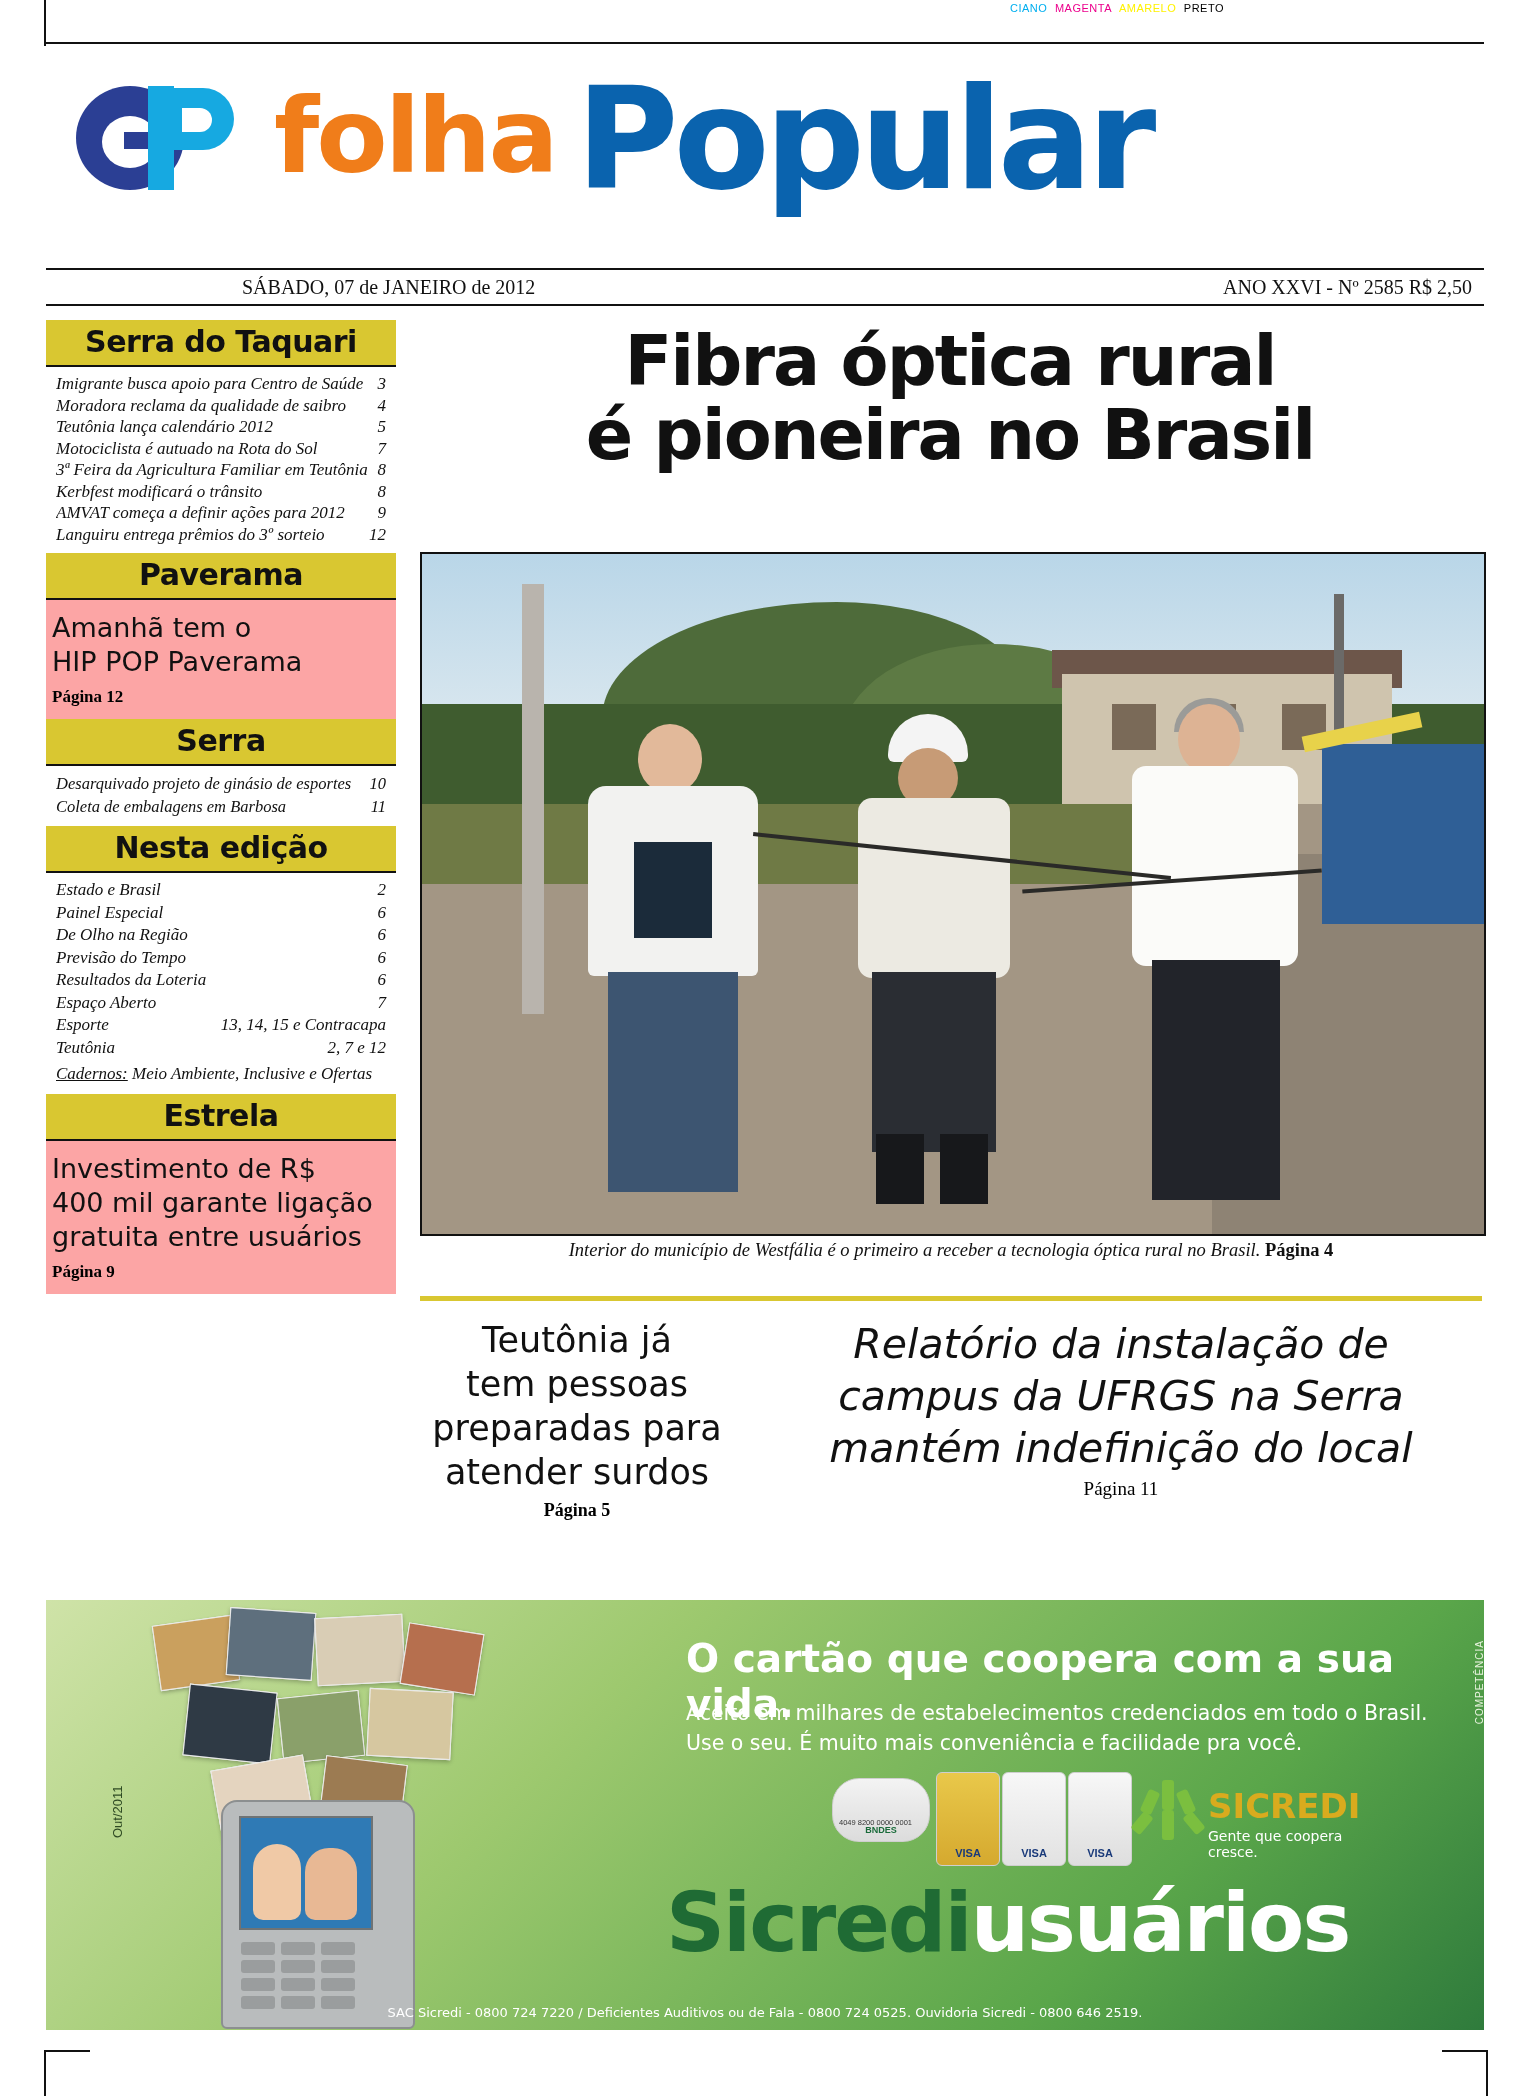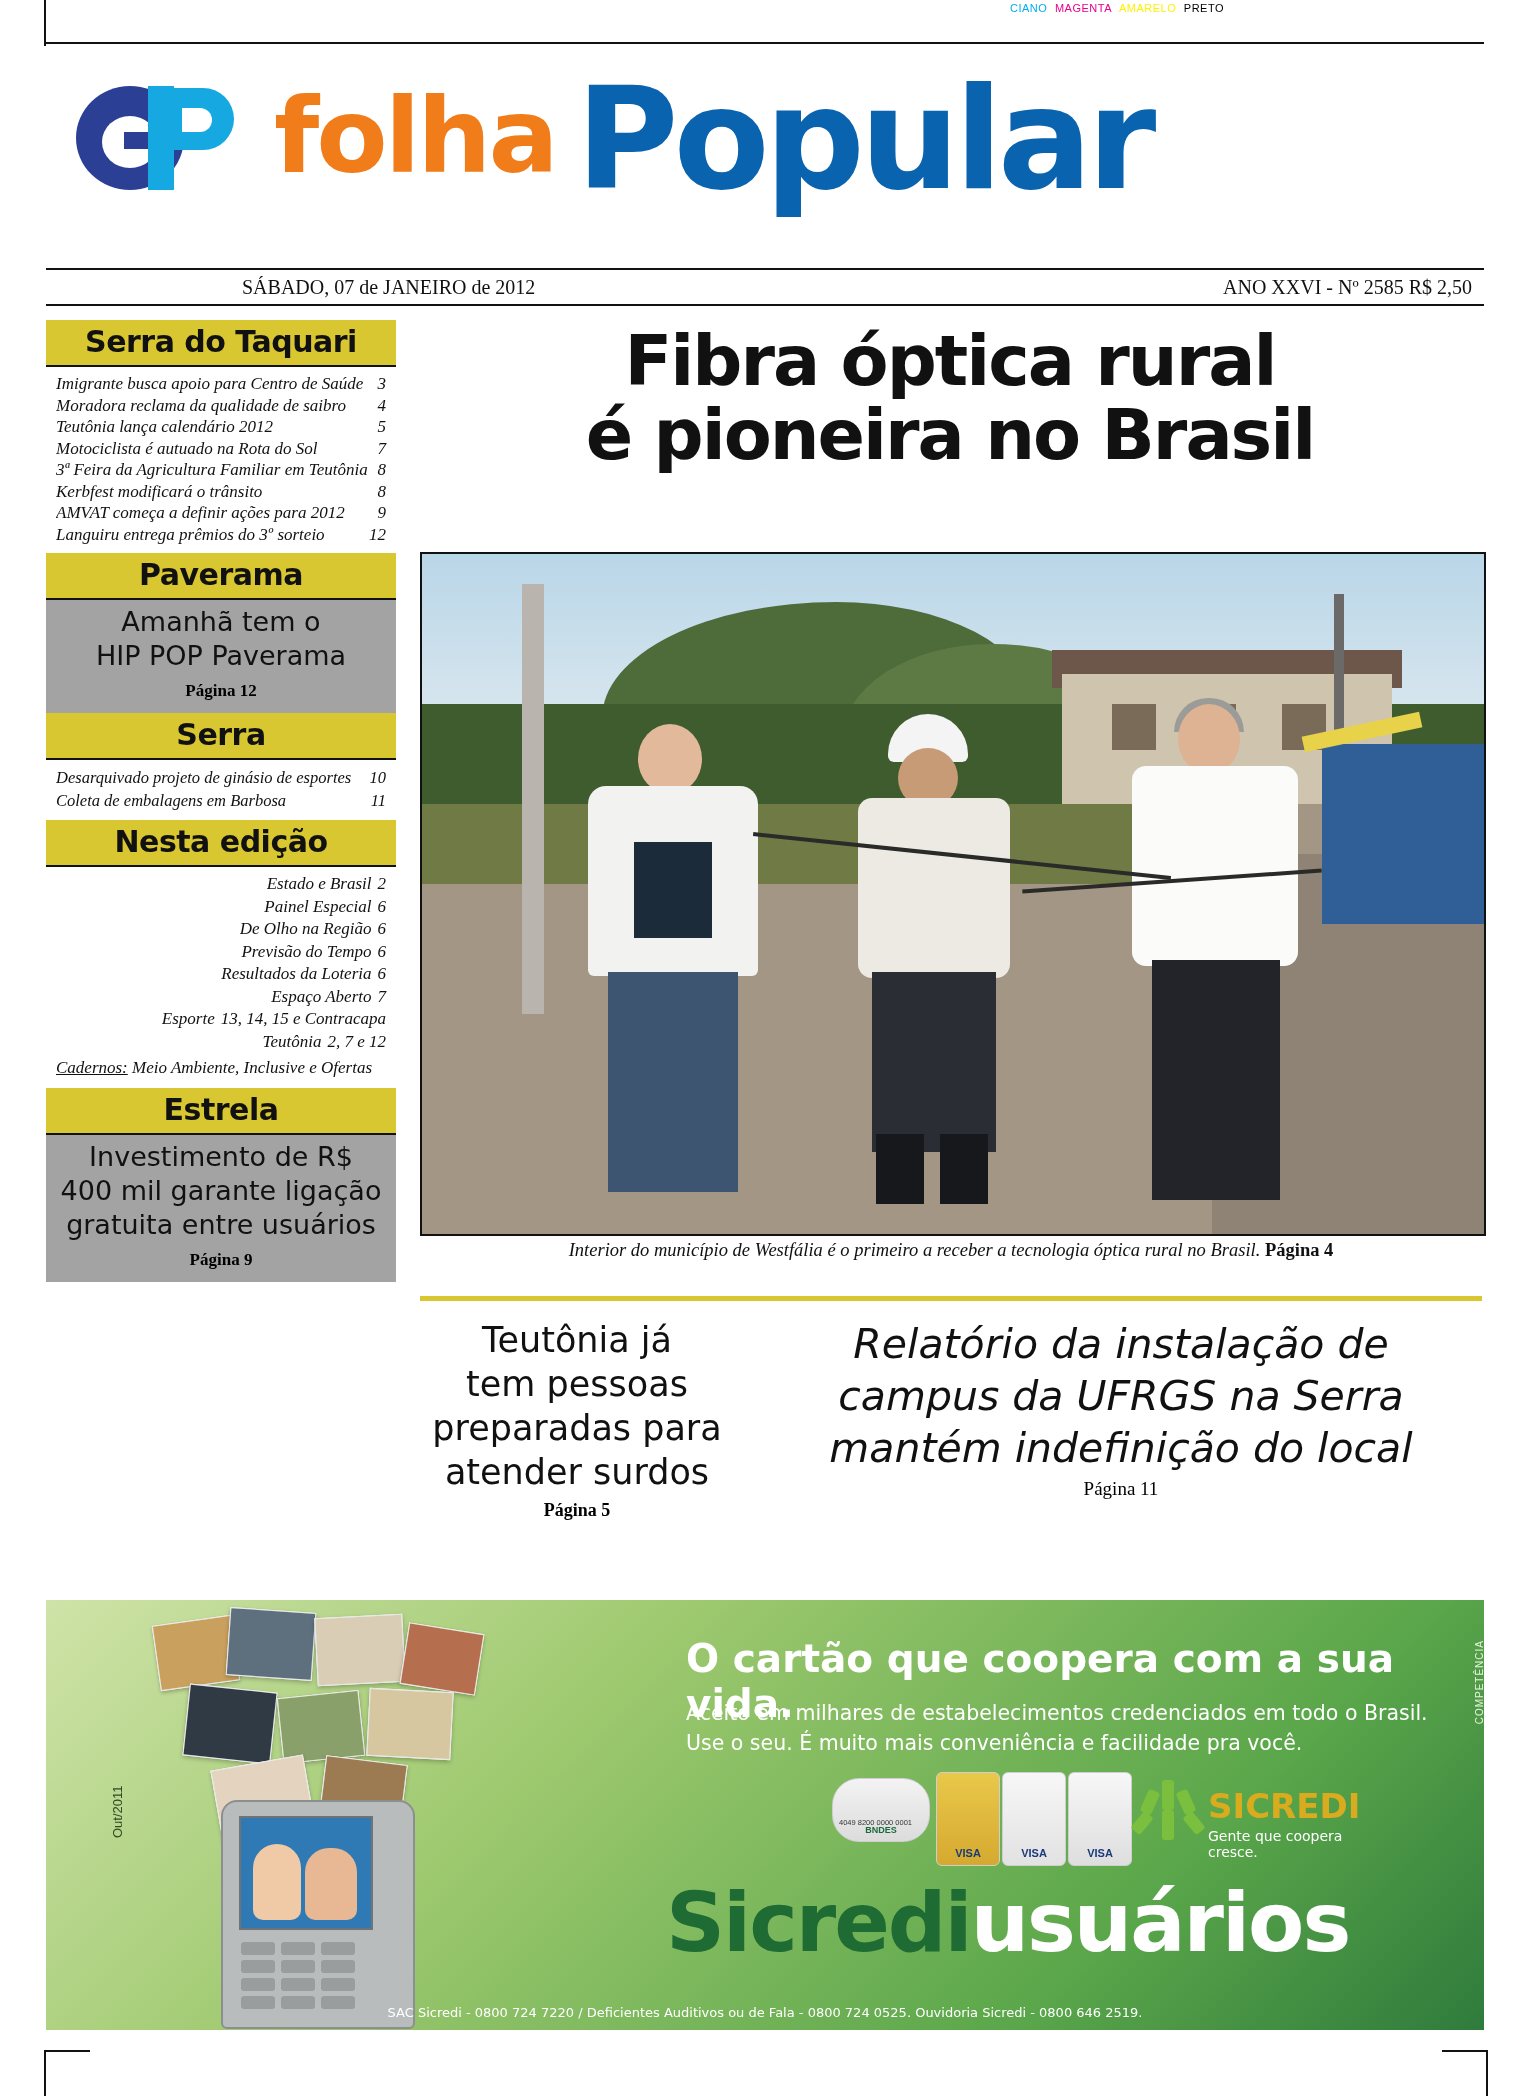--- a/index.html
+++ b/index.html
@@ -186,43 +186,43 @@
     font-style: italic;
     font-size: 17px;
     line-height: 21.5px;
     color: #111;
     white-space: nowrap;
   }
   .idx-row .t { overflow: hidden; }
   .idx-row .p { padding-left: 6px; }
 
   .panel-yellow {
-    background: #a3a3a3;
-    padding: 5px 6px 12px 6px;
-    text-align: center;
+    background: #fca5a5;
+    padding: 11px 6px 12px 6px;
+    text-align: left;
   }
   .panel-yellow .line {
     font-size: 27px;
     line-height: 34px;
     color: #111;
     font-family: "DejaVu Sans", sans-serif;
   }
   .panel-yellow .pag {
     margin-top: 8px;
     font-size: 17px;
     font-weight: bold;
     font-family: "Liberation Serif", serif;
   }
 
   .idx-list.compact .idx-row { font-size: 16.5px; line-height: 23px; }
 
   .nesta-list {
     padding: 6px 10px 4px 10px;
   }
-  .nesta-list .idx-row { font-size: 17px; line-height: 22.5px; justify-content: flex-end; }
+  .nesta-list .idx-row { font-size: 17px; line-height: 22.5px; }
   .cad {
     font-family: "Liberation Serif", serif;
     font-style: italic;
     font-size: 17px;
     line-height: 22.5px;
     color: #111;
     padding: 0 10px;
   }
   .cad u { text-decoration: underline; }
 

